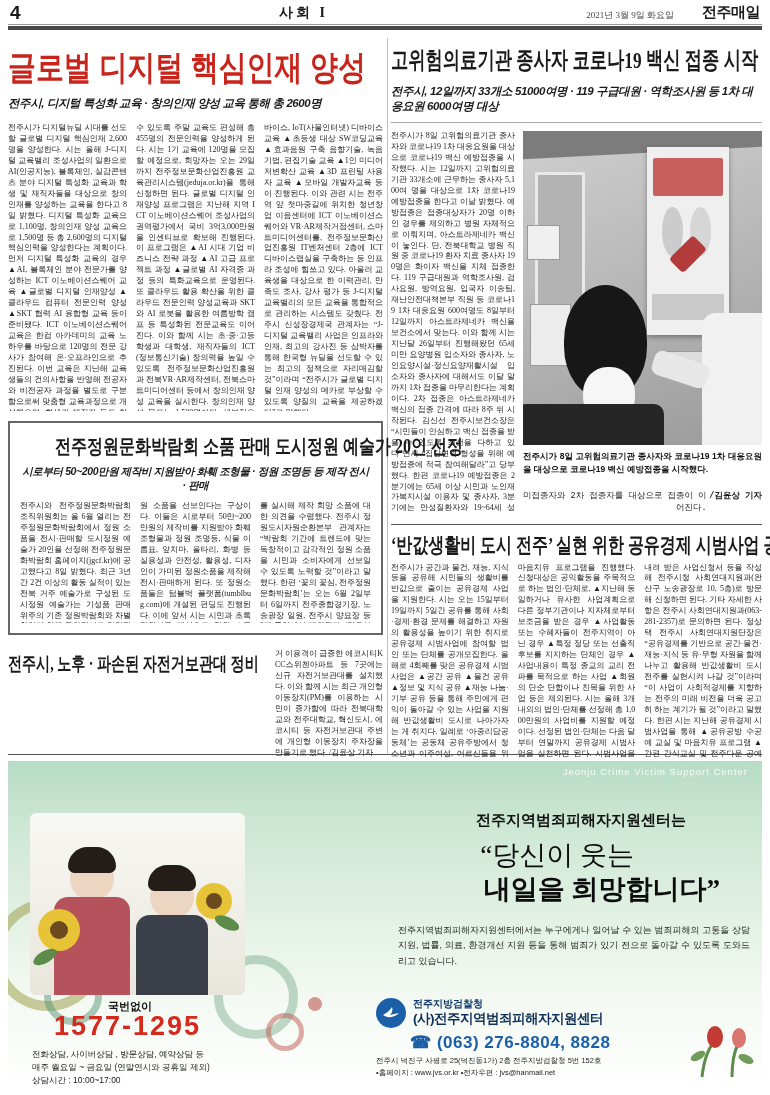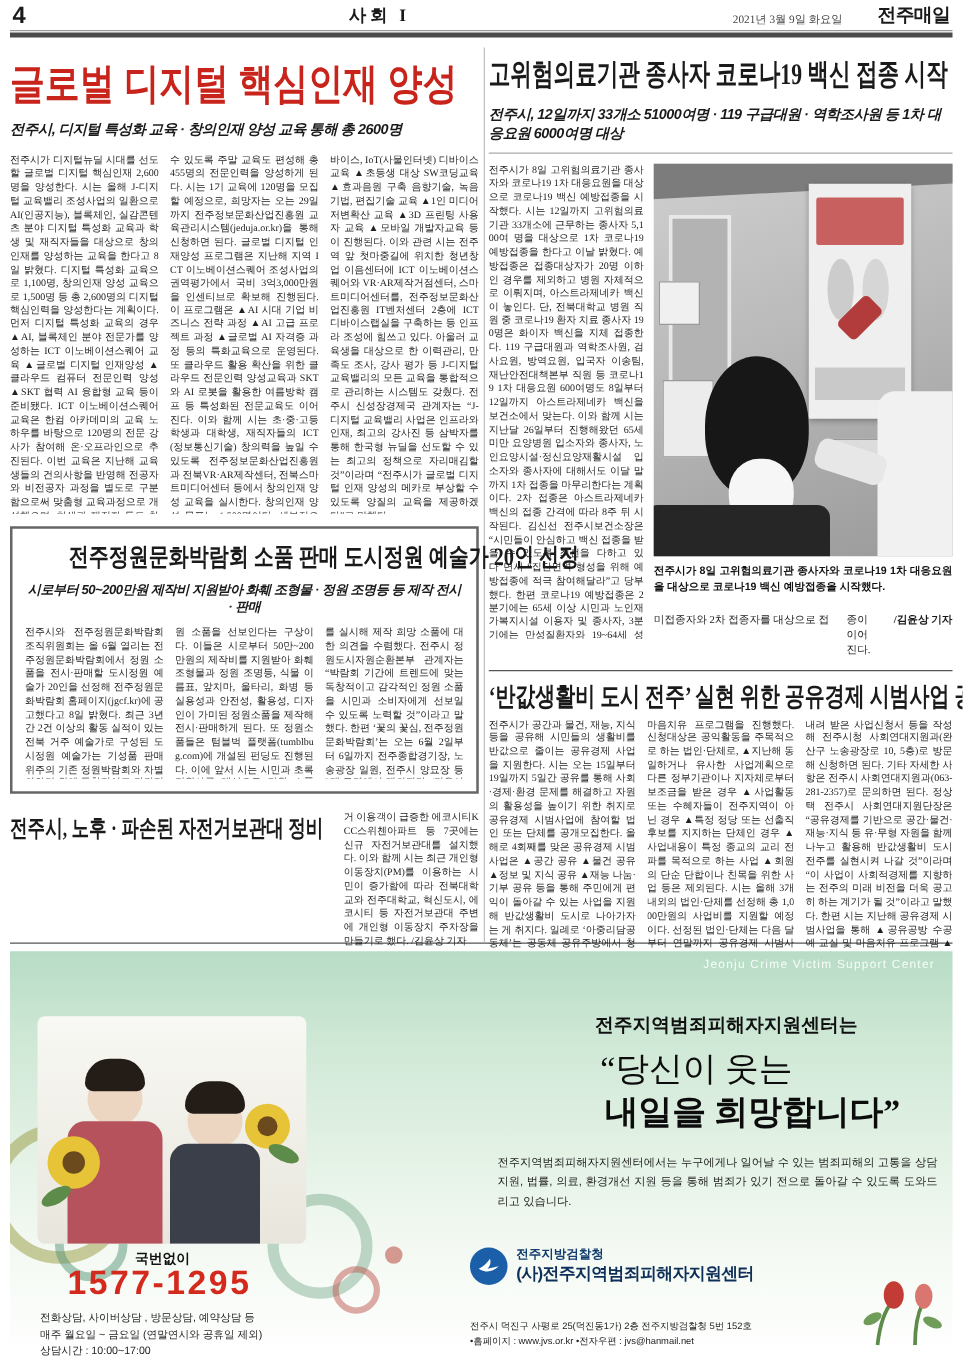--- a/index.html
+++ b/index.html
@@ -76,21 +76,21 @@
   .vp-poster .pr-heart { position:absolute; left:38%; top:48%; width:24%; height:18%; background:#b23b3b; border-radius:4px; transform:rotate(45deg); }
   .vp-poster .pr-strip { position:absolute; left:6%; bottom:8%; right:6%; height:14%; background:#c9c9c9; }
   .vp-smallsign { position:absolute; left:60%; top:70%; width:26%; height:9%; background:#dcdcdc; border:1px solid #9a9a9a; }
   .vp-hair { position:absolute; left:17%; bottom:15%; width:35%; height:36%; background:#171717; border-radius:50% 50% 46% 46%; }
   .vp-mask { position:absolute; left:25%; bottom:7%; width:22%; height:18%; background:#f6f6f6; border-radius:46%; }
   .vp-body { position:absolute; left:-3%; bottom:-2%; width:62%; height:15%; background:#262626; border-radius:10px 10px 0 0; }
   .vp-nurse { position:absolute; right:-5%; bottom:-2%; width:30%; height:44%; background:#f1f1f1; border-radius:14px 0 0 0; }
   .vp-arm { position:absolute; right:22%; bottom:20%; width:24%; height:8%; background:#e7e7e7; border-radius:8px; transform:rotate(18deg); }
   .vax-caption { font-family:"Liberation Sans",sans-serif; font-weight:bold; font-size:8.5px; line-height:1.5;
                  margin-top:5px; text-align:justify; word-break:break-all; color:#111; }
-  .vax-tail { display:flex; gap:14px; margin-top:14px; font-size:8.5px; }
+  .vax-tail { display:flex; margin-top:14px; font-size:8.5px;font-family:Liberation Mono, monospace; }
   .vax-tail .t1 { flex:none; }
   .vax-tail .t2 { flex:1; }
   .vax-tail .t3 { flex:none; font-weight:bold; }
   .h-rule { border-top:1px solid #555; margin:10px 0 2px 0; }
   .share-cols .btxt { height:212px; }
 
   
   .bottom-rule { margin:0 8px; border-top:1.5px solid #555; }
   .ad { position:relative; margin:6px 8px 8px 8px; height:325px; overflow:hidden;
         background:linear-gradient(180deg,#b7dcc6 0%,#cfe8d6 22%,#e2f1e4 48%,#f3f9f2 72%,#ffffff 100%); }
@@ -290,20 +290,21 @@
     <div class="ad-logo">
       <svg width="18" height="14" viewBox="0 0 18 14">
         <path d="M1 9 C5 7 8 4 10 1 C11 4 10 7 8 9 L17 7 C13 11 7 13 1 9 Z" fill="#ffffff"></path>
       </svg>
     </div>
     <div class="ad-agency-names">
       <div class="a1">전주지방검찰청</div>
       <div class="a2">(사)전주지역범죄피해자지원센터</div>
     </div>
   </div>
+  <div class="ad-phone">☎ (063) 276-8804, 8828</div>
   <div class="ad-address">전주시 덕진구 사평로 25(덕진동1가) 2층 전주지방검찰청 5번 152호</div>
   <div class="ad-links">•홈페이지 : www.jvs.or.kr   •전자우편 : jvs@hanmail.net</div>
 
   <div class="ad-flowers">
     <svg width="66" height="74" viewBox="0 0 66 74">
       <path d="M14 73 C16 55 20 45 26 38" stroke="#5d8b4a" stroke-width="3" fill="none"></path>
       <path d="M44 73 C44 58 46 48 50 40" stroke="#5d8b4a" stroke-width="3" fill="none"></path>
       <ellipse cx="27" cy="33" rx="8" ry="11" fill="#c23b34"></ellipse>
       <ellipse cx="51" cy="34" rx="7" ry="10" fill="#d8766f"></ellipse>
       <ellipse cx="10" cy="52" rx="8" ry="4" fill="#6f9c58" transform="rotate(-28 10 52)"></ellipse>

